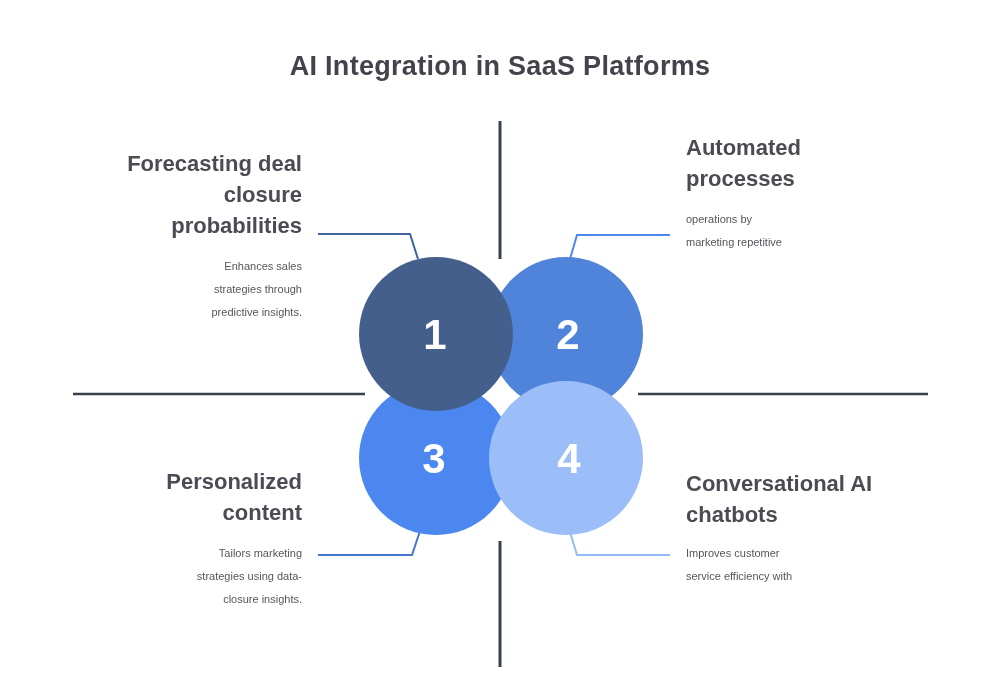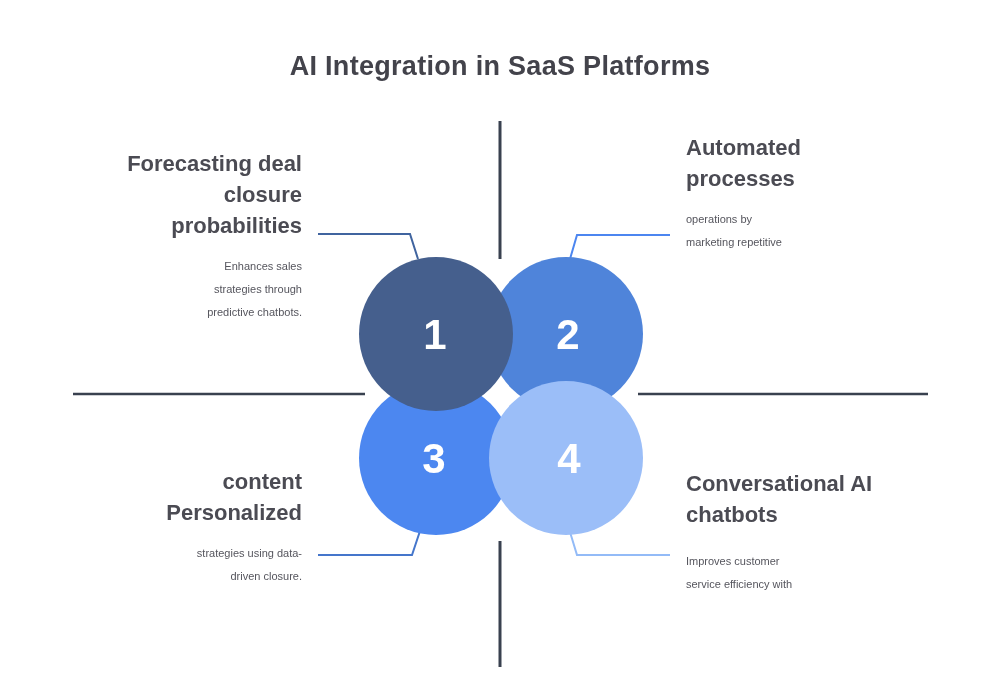--- a/index.html
+++ b/index.html
@@ -58,21 +58,21 @@
     white-space: nowrap;
     font-size: 11px;
     line-height: 23px;
     color: var(--body-text, #55555d);
   }
   .body-group { margin-top: 14px; }
   .tb.tl { top: 148px; }
   .tb.tr { top: 132px; }
   .tb.bl-blk { top: 466px; }
   .tb.br { top: 468px; }
-  .tb.br .body-group { margin-top: 20px; }
+  .tb.br .body-group { margin-top: 12px; }
 </style>
 </head>
 <body>
 
 <div class="canvas">
 
   <div class="title">AI Integration in SaaS Platforms</div>
 
   <svg class="overlay" viewBox="0 0 1000 700">
 
@@ -99,43 +99,44 @@
 
   <div class="tb left-col tl">
     <div>
       <span class="hl">Forecasting deal</span>
       <span class="hl">closure</span>
       <span class="hl">probabilities</span>
     </div>
     <div class="body-group">
       <span class="bl">Enhances sales</span>
       <span class="bl">strategies through</span>
-      <span class="bl">predictive chatbots.</span>
+      <span class="bl">predictive insights.</span>
     </div>
   </div>
 
   <div class="tb right-col tr">
     <div>
       <span class="hl">Automated</span>
       <span class="hl">processes</span>
     </div>
     <div class="body-group">
       <span class="bl">operations by</span>
       <span class="bl">marketing repetitive</span>
     </div>
   </div>
 
   <div class="tb left-col bl-blk">
     <div>
+      <span class="hl">Personalized</span>
       <span class="hl">content</span>
-      <span class="hl">Personalized</span>
     </div>
     <div class="body-group">
+      <span class="bl">Tailors marketing</span>
       <span class="bl">strategies using data-</span>
-      <span class="bl">driven closure.</span>
+      <span class="bl">closure insights.</span>
     </div>
   </div>
 
   <div class="tb right-col br">
     <div>
       <span class="hl">Conversational AI</span>
       <span class="hl">chatbots</span>
     </div>
     <div class="body-group">
       <span class="bl">Improves customer</span>

